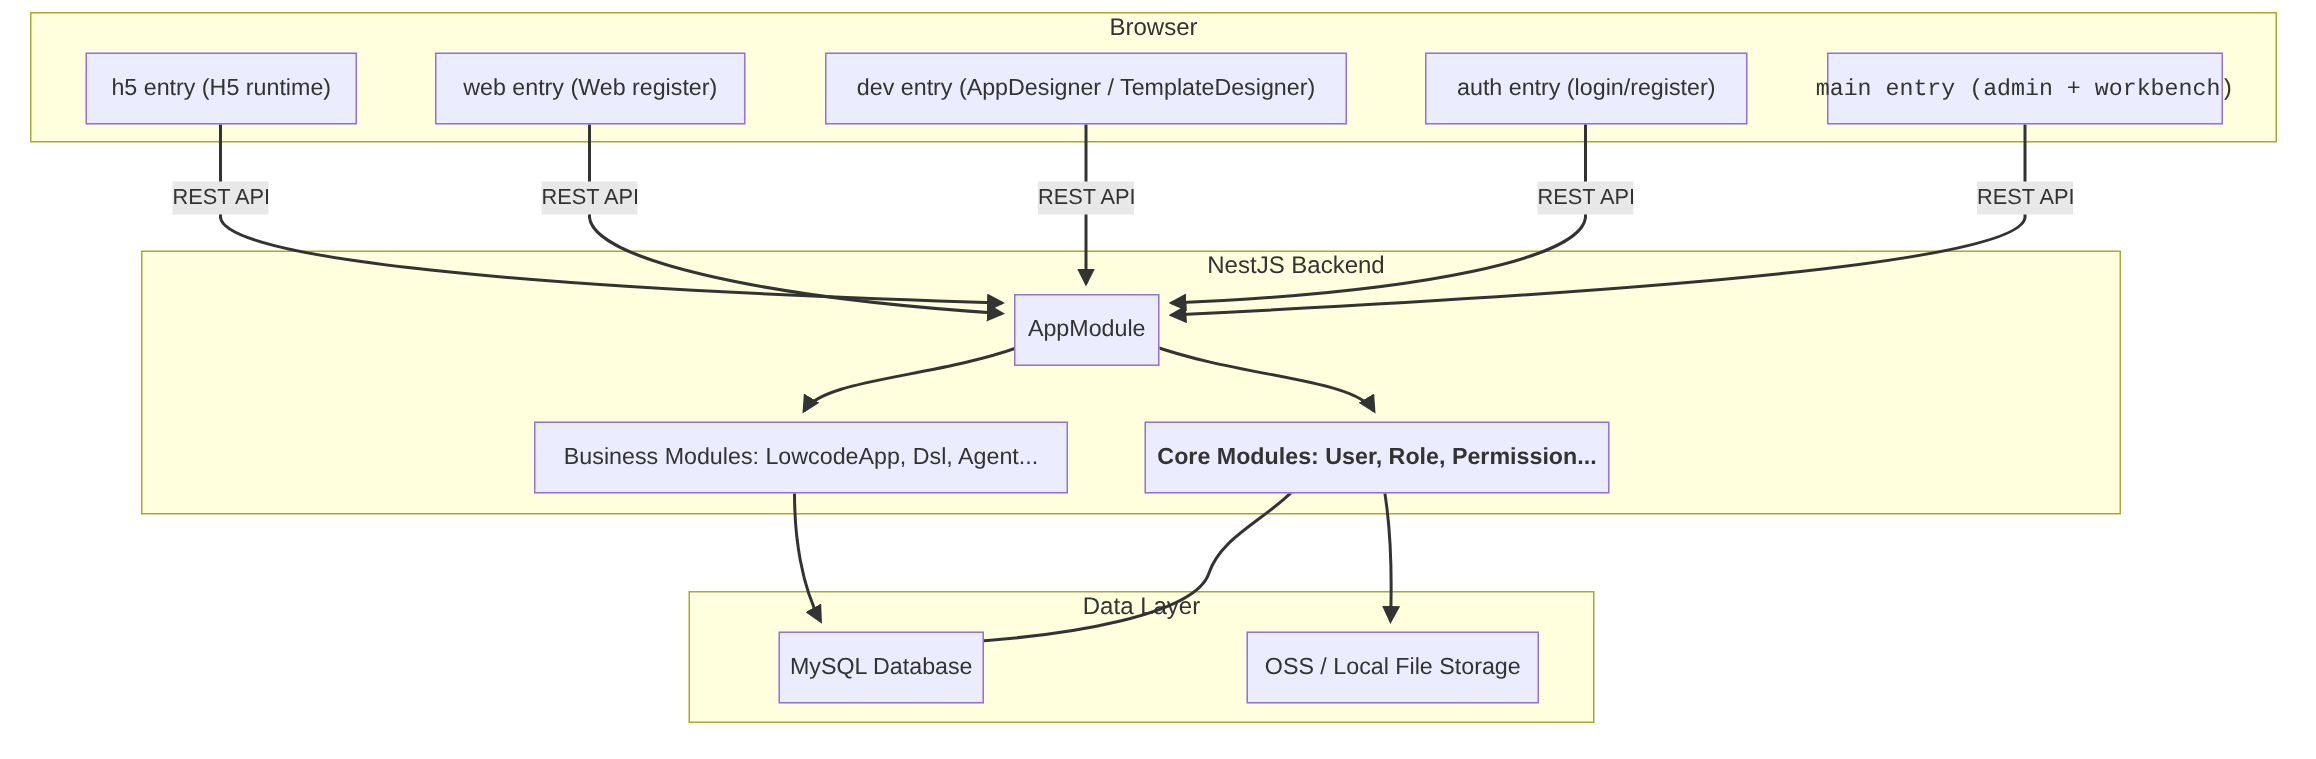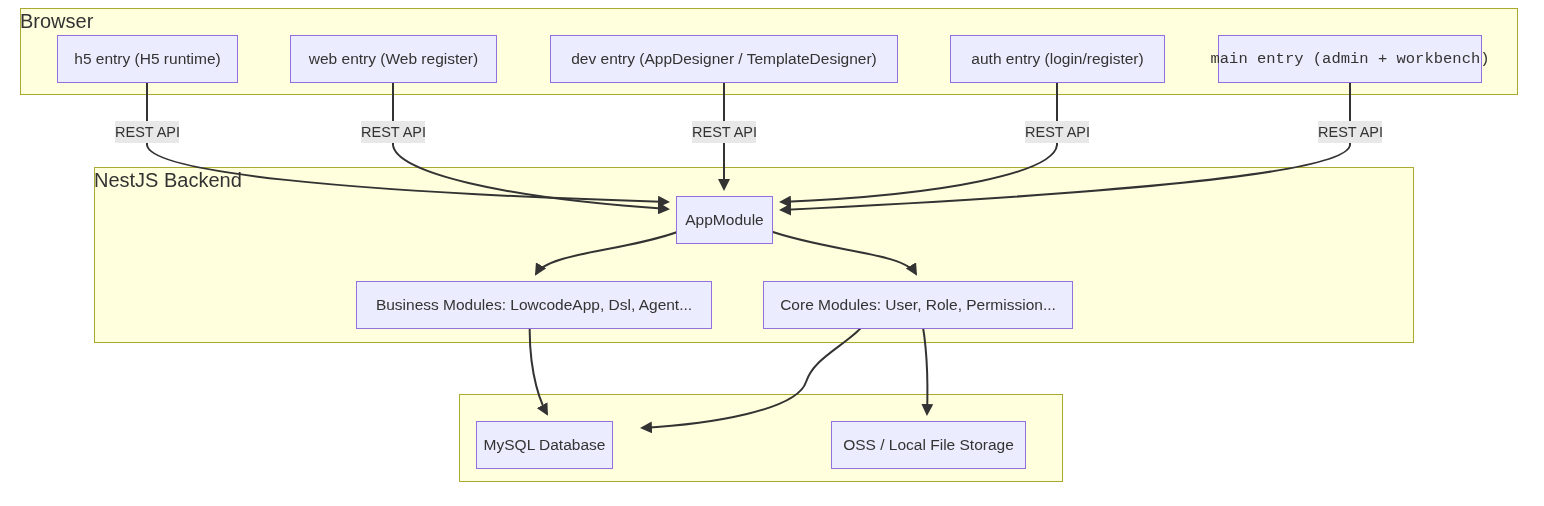--- a/index.html
+++ b/index.html
@@ -25,21 +25,22 @@
   .cluster {
     position: absolute;
     background: var(--cluster-fill);
     border: 1px solid var(--cluster-border);
     z-index: 0;
   }
   .cluster-label {
     position: absolute;
     left: 0; right: 0;
     top: 3px;
-    font-size: 20px;
+    text-align: center;
+    font-size: 16px;
     color: var(--text);
     z-index: 1;
   }
   .edges {
     position: absolute;
     left: 0; top: 0;
     width: 1544px; height: 506px;
     z-index: 2;
     pointer-events: none;
   }
@@ -80,20 +81,21 @@
 
 <div class="canvas">
 
   <div class="cluster" style="left:20px; top:8px; width:1498px; height:87px;"></div>
   <div class="cluster-label" style="left:20px; width:1498px; right:auto; top:10px;">Browser</div>
 
   <div class="cluster" style="left:94px; top:167px; width:1320px; height:176px;"></div>
   <div class="cluster-label" style="left:94px; width:1540px; right:auto; top:169px;">NestJS Backend</div>
 
   <div class="cluster" style="left:459px; top:394px; width:604px; height:88px;"></div>
+  <div class="cluster-label" style="left:459px; width:604px; right:auto; top:396px;">Data Layer</div>
 
   <svg class="edges" viewBox="0 0 1544 506">
     <defs>
       <marker id="arrow" markerUnits="userSpaceOnUse" viewBox="0 0 12 12" markerWidth="12" markerHeight="12" refX="10" refY="6" orient="auto-start-reverse">
         <path class="arrowhead" d="M0,0 L12,6 L0,12 z"></path>
       </marker>
     </defs>
     <path class="edge" marker-end="url(#arrow)" d="M147,69 V145 C150,172 340,192 668,202"></path>
     <path class="edge" marker-end="url(#arrow)" d="M393,69 V145 C396,172 500,198 668,209"></path>
     <path class="edge" marker-end="url(#arrow)" d="M724,69 V189"></path>
@@ -108,23 +110,23 @@
 
   <div class="node" style="left:57px; top:35px; width:181px;">h5 entry (H5 runtime)</div>
   <div class="node" style="left:290px; top:35px; width:207px;">web entry (Web register)</div>
   <div class="node" style="left:550px; top:35px; width:348px;">dev entry (AppDesigner / TemplateDesigner)</div>
   <div class="node" style="left:950px; top:35px; width:215px;">auth entry (login/register)</div>
   <div class="node" style="left:1218px; top:35px; width:264px;font-family:Liberation Mono, monospace;">main entry (admin + workbench)</div>
 
   <div class="node" style="left:676px; top:196px; width:97px;">AppModule</div>
 
   <div class="node" style="left:356px; top:281px; width:356px;">Business Modules: LowcodeApp, Dsl, Agent...</div>
-  <div class="node" style="left:763px; top:281px; width:310px;">Core Modules: User, Role, Permission...</div>
+  <div class="node" style="left:763px; top:281px; width:310px;font-weight:bold;">Core Modules: User, Role, Permission...</div>
 
-  <div class="node" style="left:476px; top:421px; width:137px;">MySQL Database</div>
+  <div class="node" style="left:519px; top:421px; width:137px;">MySQL Database</div>
   <div class="node" style="left:831px; top:421px; width:195px;">OSS / Local File Storage</div>
 
   <div class="edge-label" style="left:115px; top:121px;">REST API</div>
   <div class="edge-label" style="left:361px; top:121px;">REST API</div>
   <div class="edge-label" style="left:692px; top:121px;">REST API</div>
   <div class="edge-label" style="left:1025px; top:121px;">REST API</div>
   <div class="edge-label" style="left:1318px; top:121px;">REST API</div>
 
 </div>
 

